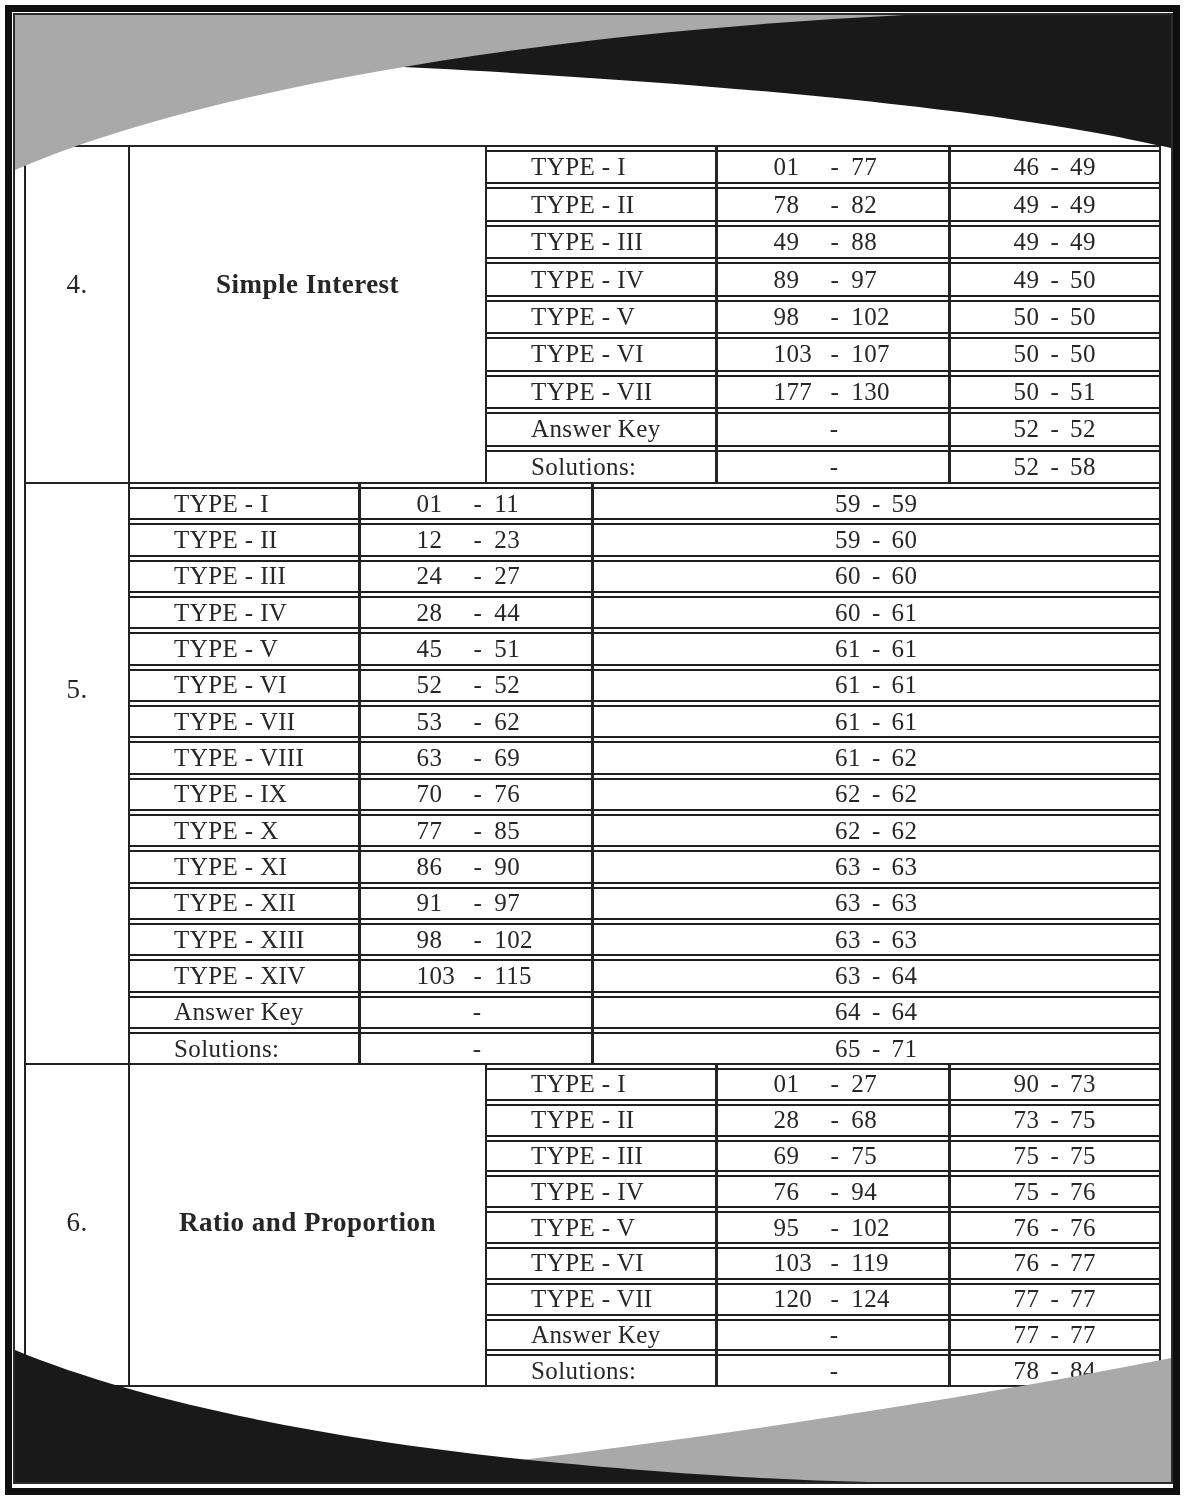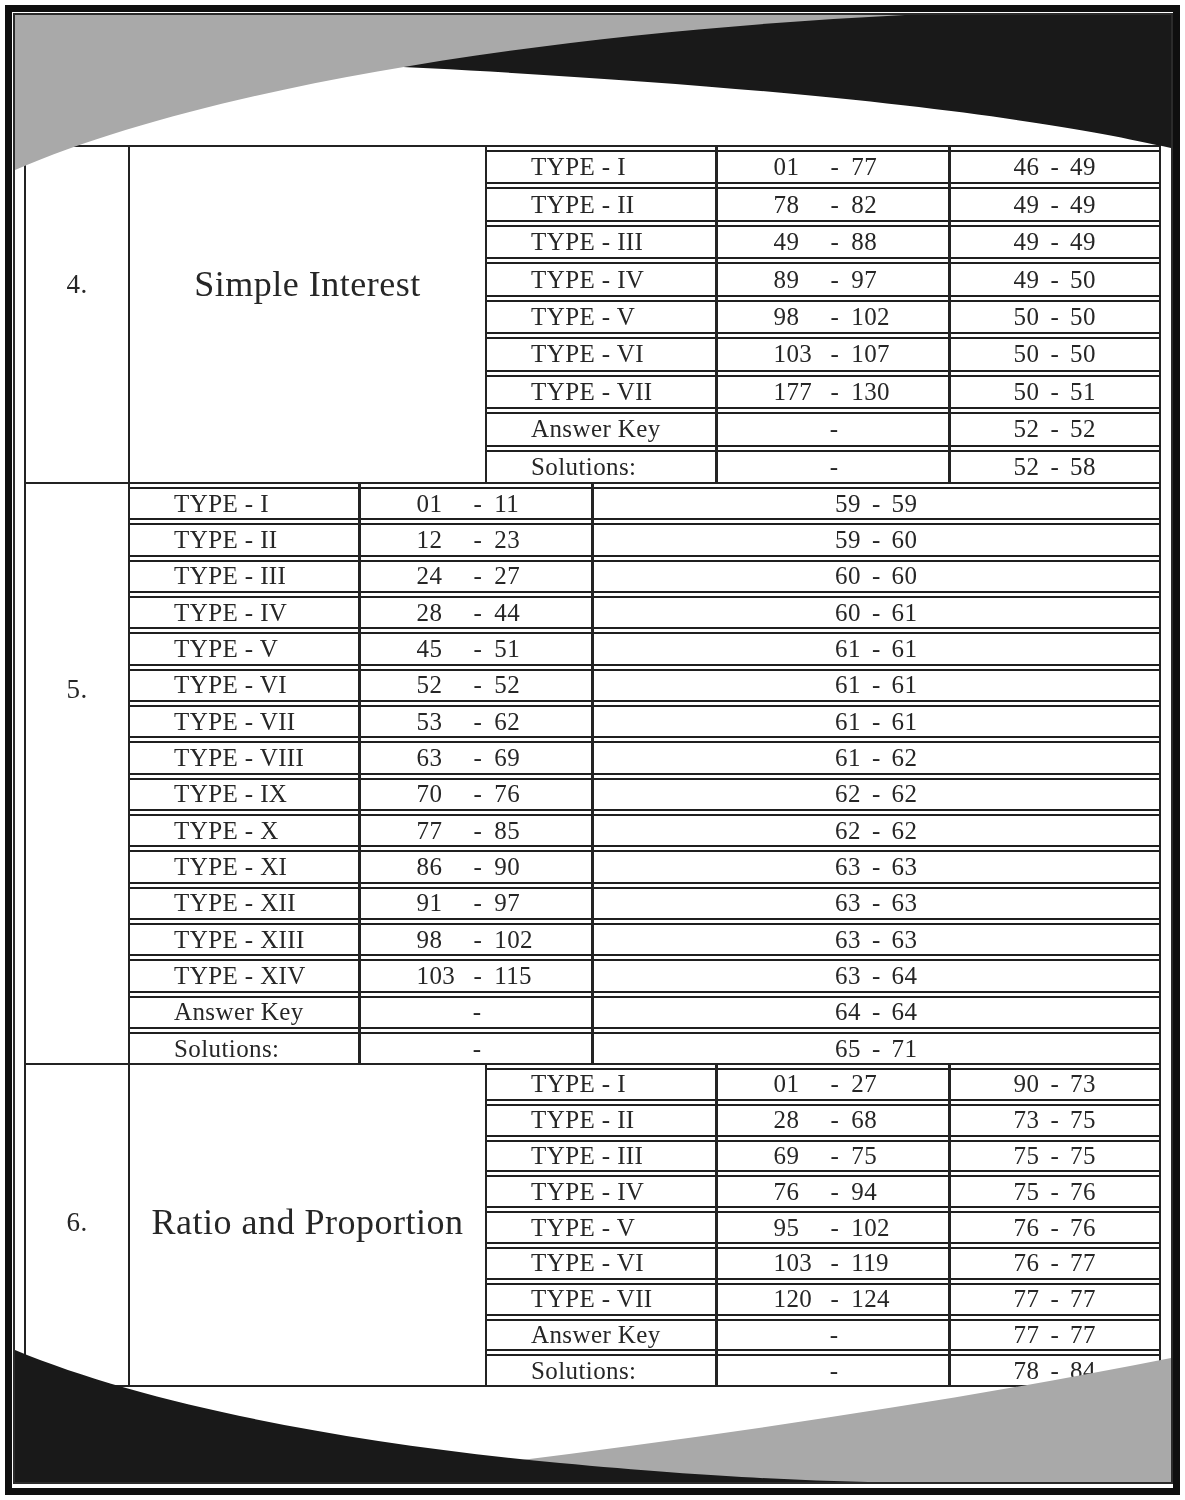--- a/index.html
+++ b/index.html
@@ -31,21 +31,21 @@
   .chapter + .chapter { border-top:2.5px solid #232323; }
   .cell { box-sizing:border-box; }
   .serial {
     width:104px; border-right:2.5px solid #232323;
     display:flex; align-items:center; justify-content:center;
     font-size:27px; letter-spacing:0.5px;
   }
   .name {
     width:357px; border-right:2.5px solid #232323;
     display:flex; align-items:center; justify-content:center;
-    font-size:36px; letter-spacing:0.5px; text-align:center;
+    font-size:27px; letter-spacing:0.5px; text-align:center;font-weight:bold;
   }
   .chapter:nth-child(1) .serial, .chapter:nth-child(1) .name { padding-bottom:60px; }
   .chapter:nth-child(2) .serial, .chapter:nth-child(2) .name { padding-bottom:168px; }
   .chapter:nth-child(3) .serial, .chapter:nth-child(3) .name { padding-bottom:6px; }
   .subrows { flex:1; position:relative; display:flex; flex-direction:column; }
   .vline { position:absolute; top:0; bottom:0; width:2.5px; background:#232323; z-index:5; }
   .vline.v1 { left:228px; }
   .vline.v2 { left:461px; }
   .subrow {
     flex:1; display:grid; grid-template-columns:230.5px 233px 1fr;

